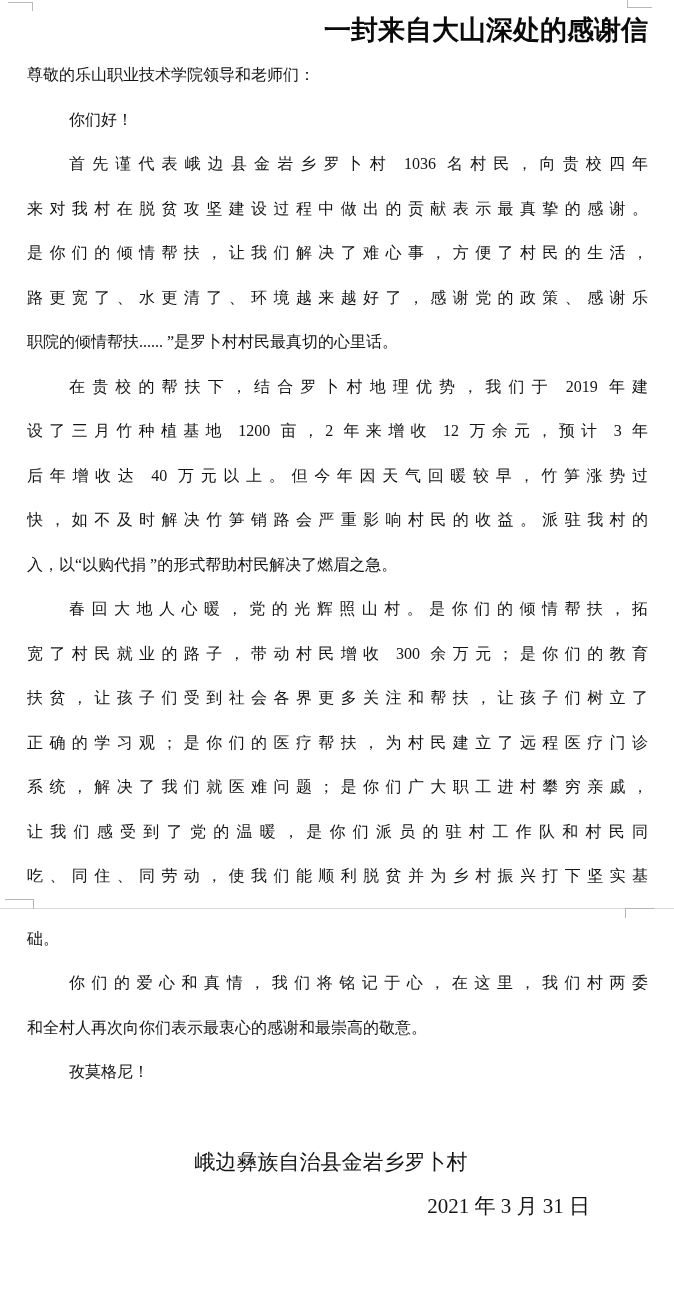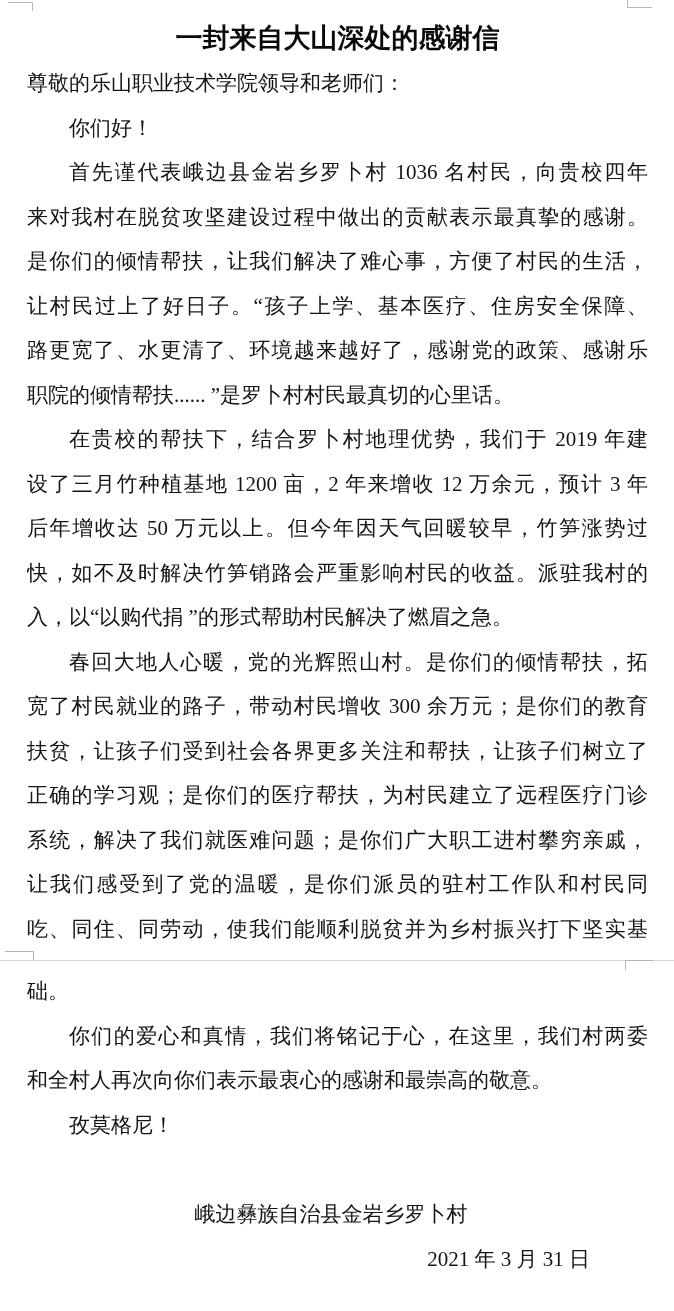--- a/index.html
+++ b/index.html
@@ -14,32 +14,32 @@
   
   .crop { position: absolute; pointer-events: none; }
   .crop-tl { left: 8px; top: 2px; width: 24px; height: 8px;
              border-top: 1px solid #b9b9b9; border-right: 1px solid #b9b9b9; }
   .crop-tr { left: 627px; top: 0; width: 24px; height: 7px;
              border-bottom: 1px solid #b9b9b9; border-left: 1px solid #b9b9b9; }
 
   .page { padding: 0 26px 0 27px; }
 
   .title {
-    margin-top: 20px; margin-bottom: 5px;
+    margin-top: 12px; margin-bottom: 5px;
     height: 36px; line-height: 36px;
-    text-align: center;
+    text-align: right;
     font-family: "Liberation Sans", "DejaVu Sans", sans-serif;
     font-weight: 700;
     font-size: 27px;
     color: #0a0a0a;
   }
 
   .line {
     height: 44.5px; line-height: 44.5px;
-    font-size: 21px;
+    font-size: 16px;
     overflow: hidden;
     white-space: pre-wrap;
   }
   .line.justify {
     text-align: justify;
     text-align-last: justify;
     -moz-text-align-last: justify;
     text-justify: inter-character;
   }
   .line.indent { text-indent: 42px; }
@@ -86,26 +86,25 @@
 
 <div class="page">
   <div class="title">一封来自大山深处的感谢信</div>
 
   <div>
       <div class="line">尊敬的乐山职业技术学院领导和老师们：</div>
       <div class="line indent">你们好！</div>
       <div class="line justify indent">首先谨代表峨边县金岩乡罗卜村 1036 名村民，向贵校四年</div>
       <div class="line justify">来对我村在脱贫攻坚建设过程中做出的贡献表示最真挚的感谢。</div>
       <div class="line justify">是你们的倾情帮扶，让我们解决了难心事，方便了村民的生活，</div>
-      <div class="line justify">让村民过上了好日子。“孩子上学、基本医疗、住房安全保障、</div>
       <div class="line justify">路更宽了、水更清了、环境越来越好了，感谢党的政策、感谢乐</div>
       <div class="line">职院的倾情帮扶...... ”是罗卜村村民最真切的心里话。</div>
       <div class="line justify indent">在贵校的帮扶下，结合罗卜村地理优势，我们于 2019 年建</div>
       <div class="line justify">设了三月竹种植基地 1200 亩，2 年来增收 12 万余元，预计 3 年</div>
-      <div class="line justify">后年增收达 50 万元以上。但今年因天气回暖较早，竹笋涨势过</div>
+      <div class="line justify">后年增收达 40 万元以上。但今年因天气回暖较早，竹笋涨势过</div>
       <div class="line justify">快，如不及时解决竹笋销路会严重影响村民的收益。派驻我村的</div>
       <div class="line">入，以“以购代捐 ”的形式帮助村民解决了燃眉之急。</div>
       <div class="line justify indent">春回大地人心暖，党的光辉照山村。是你们的倾情帮扶，拓</div>
       <div class="line justify">宽了村民就业的路子，带动村民增收 300 余万元；是你们的教育</div>
       <div class="line justify">扶贫，让孩子们受到社会各界更多关注和帮扶，让孩子们树立了</div>
       <div class="line justify">正确的学习观；是你们的医疗帮扶，为村民建立了远程医疗门诊</div>
       <div class="line justify">系统，解决了我们就医难问题；是你们广大职工进村攀穷亲戚，</div>
       <div class="line justify">让我们感受到了党的温暖，是你们派员的驻村工作队和村民同</div>
       <div class="line justify">吃、同住、同劳动，使我们能顺利脱贫并为乡村振兴打下坚实基</div>
   <div class="pagebreak">

